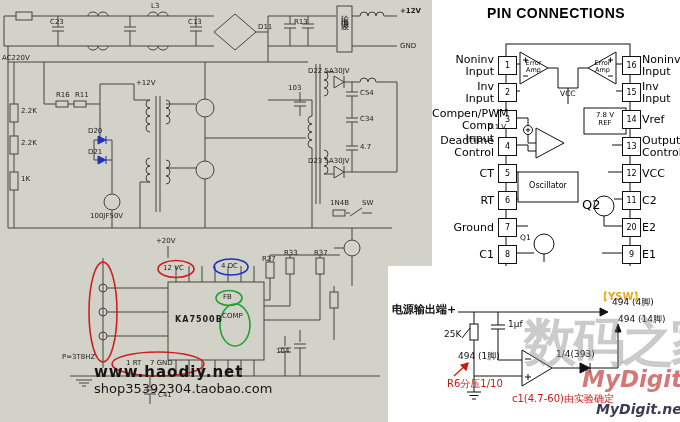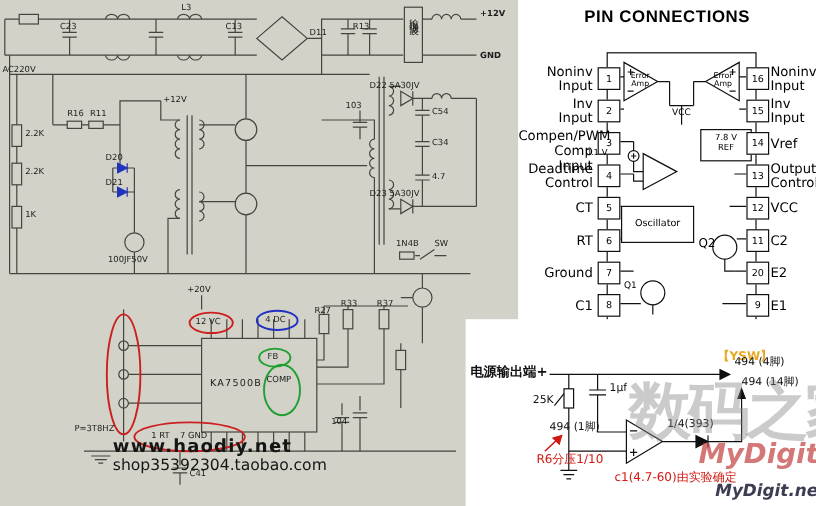--- a/index.html
+++ b/index.html
@@ -4,21 +4,21 @@
 <style>
   html,body{margin:0;padding:0}
   body{width:680px;height:422px;font-family:"DejaVu Sans",sans-serif;background:#fff}
   .stage{position:absolute;left:0;top:0;width:680px;height:422px;overflow:hidden;background:#fff}
 
   
   .schematic{position:absolute;left:0;top:0;width:432px;height:422px;background:#d2d2c9}
   .schem-svg{position:absolute;left:0;top:0}
   .lbl{position:absolute;font-size:7px;line-height:1;color:#1c1c1c;white-space:nowrap}
   .lbl.v{writing-mode:vertical-rl;font-size:8px;letter-spacing:2px}
-  .lbl.ic{font-size:8px;font-weight:normal;letter-spacing:1px}
+  .lbl.ic{font-size:8px;font-weight:bold;letter-spacing:1px}
   .brand-site{position:absolute;left:94px;top:363px;font-size:15px;font-weight:bold;color:#151515;letter-spacing:1px}
   .brand-shop{position:absolute;left:94px;top:381px;font-size:13px;color:#151515}
   .brand-qr{position:absolute;left:97px;top:398px;font-size:12px;color:#7a7a7a;letter-spacing:1px}
 
   
   .rp{position:absolute;left:432px;top:0;width:248px;height:422px;background:#fff}
   .pc-title{position:absolute;left:24px;top:5px;width:200px;text-align:center;font-size:14px;font-weight:bold;color:#000;font-family:"Liberation Sans",sans-serif;letter-spacing:0.5px}
   .ic-svg{position:absolute;left:0;top:0}
   .pin-num{position:absolute;width:17px;height:17px;border:1px solid #111;background:#fff;font-size:8px;display:flex;align-items:center;justify-content:center;color:#000}
   .pin-lab{position:absolute;font-size:11px;line-height:1.12;color:#000;white-space:pre-line}
@@ -137,21 +137,21 @@
         <ellipse cx="235" cy="325" rx="15" ry="21" stroke="#20a030"></ellipse>
       </g>
     </svg>
 
     <span class="lbl" style="left:2px;top:55px">AC220V</span>
     <span class="lbl" style="left:151px;top:3px">L3</span>
     <span class="lbl" style="left:50px;top:19px">C23</span>
     <span class="lbl" style="left:188px;top:19px">C13</span>
     <span class="lbl" style="left:258px;top:24px">D11</span>
     <span class="lbl" style="left:400px;top:8px;font-weight:bold">+12V</span>
-    <span class="lbl" style="left:400px;top:43px;font-weight:bold">GND</span>
+    <span class="lbl" style="left:400px;top:43px;font-weight:normal">GND</span>
     <span class="lbl v" style="left:340px;top:9px">输出滤波</span>
     <span class="lbl" style="left:294px;top:19px">R13</span>
     <span class="lbl" style="left:136px;top:80px">+12V</span>
     <span class="lbl" style="left:21px;top:108px">2.2K</span>
     <span class="lbl" style="left:21px;top:140px">2.2K</span>
     <span class="lbl" style="left:21px;top:176px">1K</span>
     <span class="lbl" style="left:56px;top:92px">R16</span>
     <span class="lbl" style="left:75px;top:92px">R11</span>
     <span class="lbl" style="left:88px;top:128px">D20</span>
     <span class="lbl" style="left:88px;top:149px">D21</span>
@@ -252,21 +252,21 @@
     <div class="int-lab" style="left:89px;top:60px;width:25px;font-size:6.5px">Error
 Amp</div>
     <div class="int-lab" style="left:158px;top:60px;width:25px;font-size:6.5px">Error
 Amp</div>
     <div class="int-lab" style="left:128px;top:90px;font-size:7.5px">VCC</div>
     <div class="int-lab" style="left:56px;top:124px">0.1 V</div>
     <div class="int-lab" style="left:153px;top:112px;width:40px">7.8 V
 REF</div>
     <div class="int-lab" style="left:87px;top:182px;width:58px;font-size:8px">Oscillator</div>
     <div class="int-lab" style="left:88px;top:234px;font-size:7.5px">Q1</div>
-    <div class="int-lab" style="left:150px;top:198px;font-size:10px">Q2</div>
+    <div class="int-lab" style="left:150px;top:198px;font-size:13px">Q2</div>
   </div>
 
   <div class="anno">
     <svg class="anno-svg" width="292" height="156" viewBox="0 0 292 156">
       <g stroke="#101010" stroke-width="1" fill="none">
         <path d="M70 46 H212"></path>
         <polygon points="220,46 212,42 212,50" fill="#101010"></polygon>
         <path d="M86 46 V58"></path>
         <rect x="82" y="58" width="8" height="16"></rect>
         <path d="M74 72 L82 62"></path>

